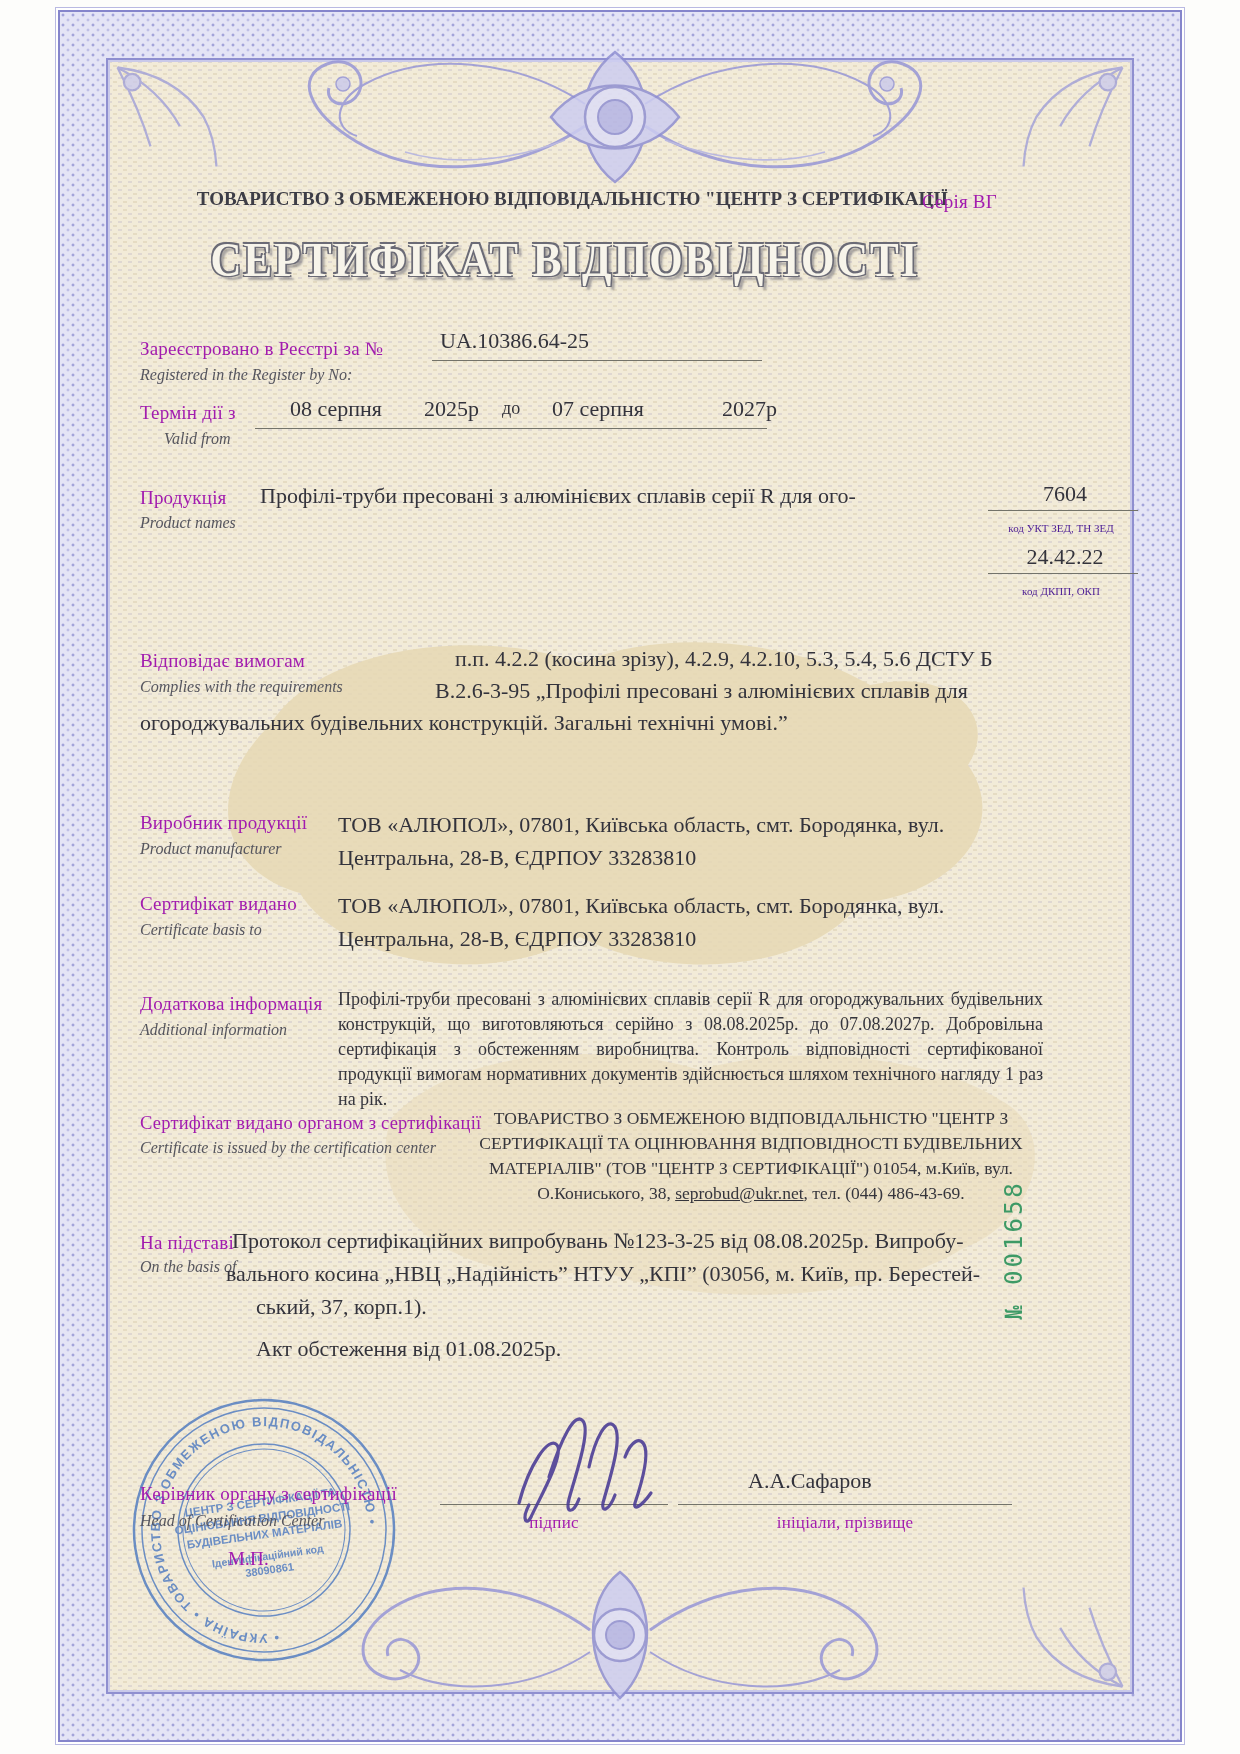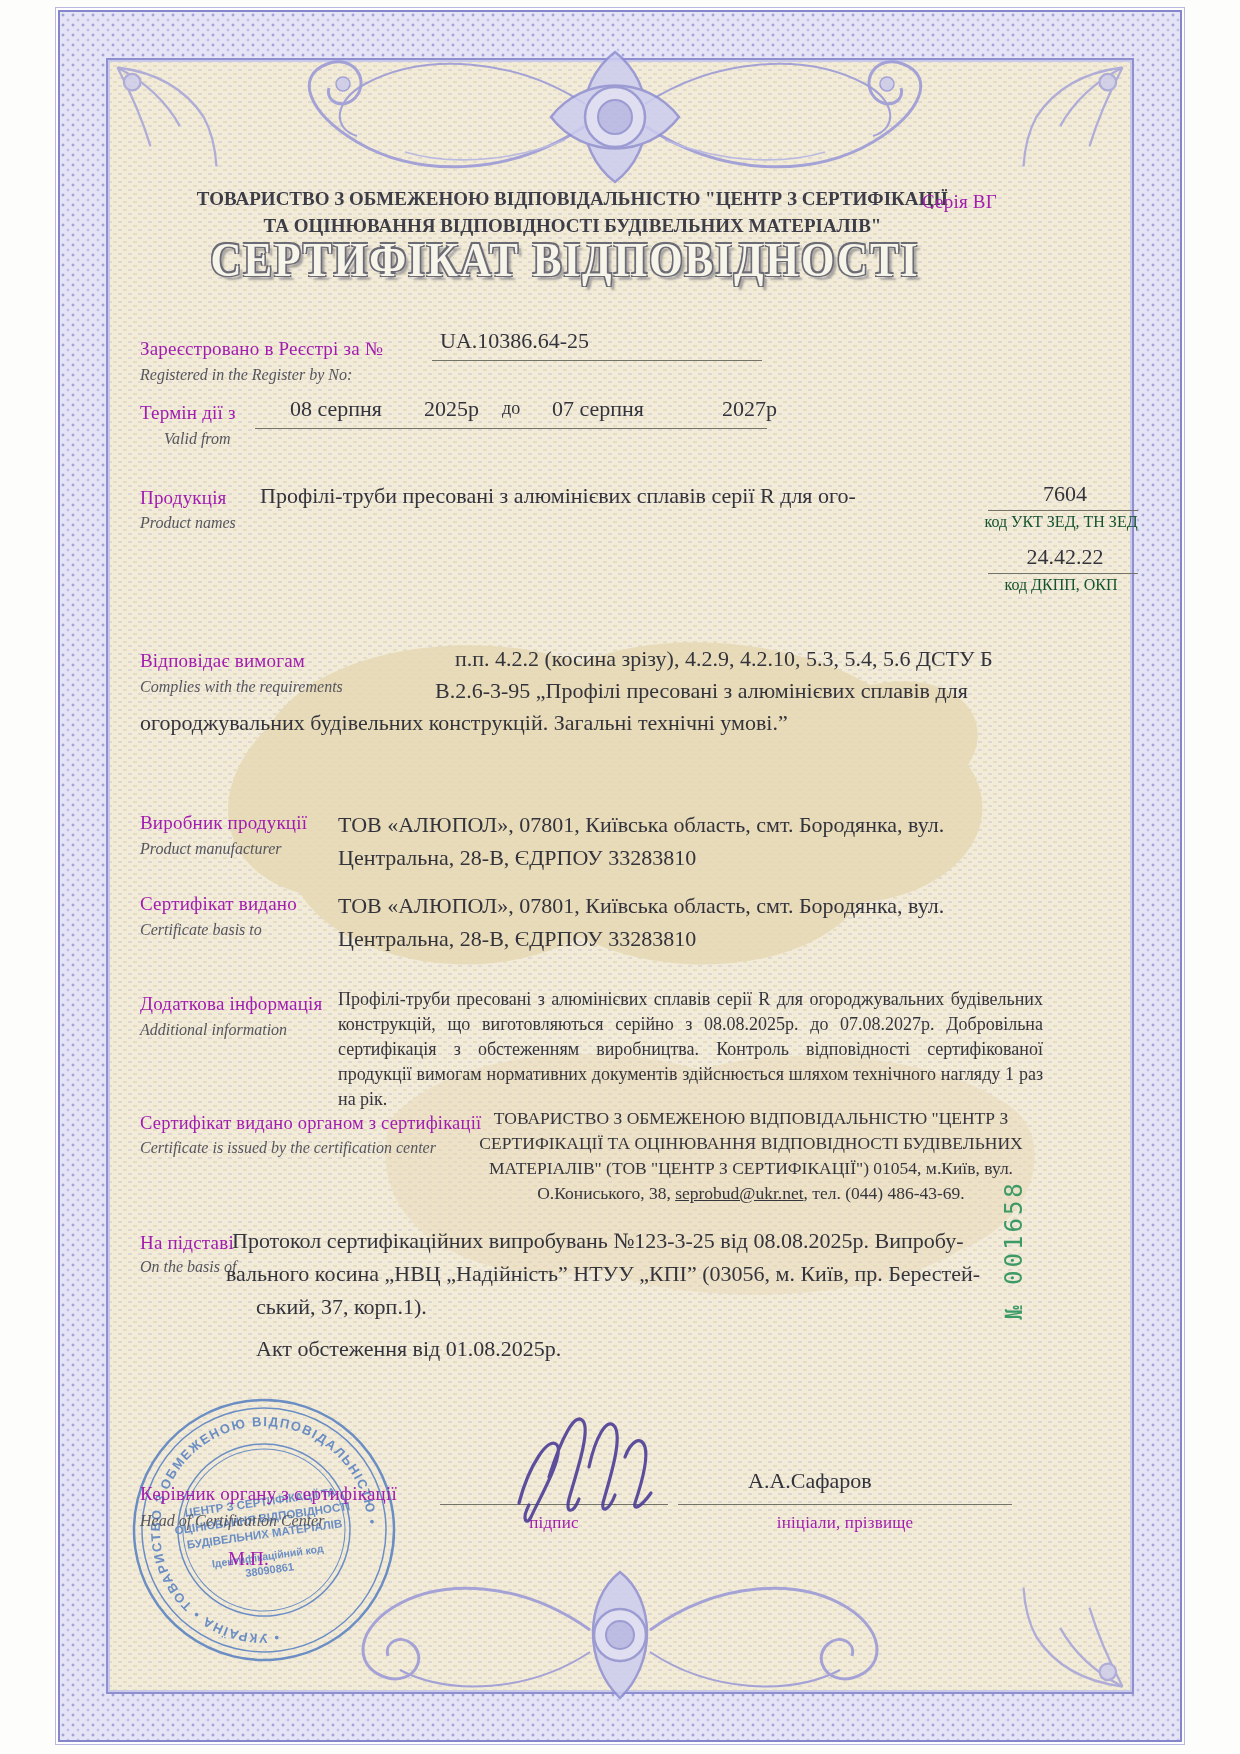--- a/index.html
+++ b/index.html
@@ -28,21 +28,21 @@
   .val{font-size:22px;color:#33333c;}
   .rule{position:absolute;height:0;border-bottom:1.5px solid #73736a;}
   .center{text-align:center;}
   .nowrap{white-space:nowrap;}
   .title{font-weight:bold;font-size:43px;letter-spacing:2px;color:#f7f4ea;
          transform:scaleY(1.12);transform-origin:top;
          text-shadow:-1.5px -1.5px 0 #6b6b76, 1.5px -1.5px 0 #6b6b76,
                      -1.5px 1.5px 0 #6b6b76, 1.5px 1.5px 0 #6b6b76,
                      4px 4px 2px rgba(80,80,95,.45);}
   .orghdr{font-weight:bold;font-size:19px;line-height:27px;color:#3d3d47;}
-  .codecap{font-size:16px;color:#14532d;}
+  .codecap{font-size:11px;color:#4c1d95;margin-top:9px;}
   .serial{font-family:"DejaVu Sans Mono", monospace;font-size:24px;letter-spacing:3px;
           color:#3d9a66;transform:rotate(-90deg);}
   .email{text-decoration:underline;}
   .watermark{position:absolute;z-index:0;}
   .txt{z-index:2;}
   svg.orn{position:absolute;z-index:1;}
 </style>
 </head>
 <body>
 
@@ -107,21 +107,20 @@
   <svg class="orn" style="left:1018px;top:1582px;transform:scale(-1,-1);" width="110" height="110" viewBox="0 0 120 120">
     <g stroke="#9a9ad8" fill="none" stroke-width="2.5" opacity="0.75">
       <path d="M6,6 Q70,14 100,60 Q112,82 114,114"></path>
       <path d="M6,6 Q52,30 74,70"></path>
       <path d="M6,6 Q30,52 42,92"></path>
       <circle cx="22" cy="22" r="9" fill="#c9c9ec"></circle>
     </g>
   </svg>
 
   <div class="abs txt orghdr center" style="left:150px;top:185px;width:845px;">ТОВАРИСТВО З ОБМЕЖЕНОЮ ВІДПОВІДАЛЬНІСТЮ  "ЦЕНТР З СЕРТИФІКАЦІЇ</div>
-  <div class="abs txt orghdr center" style="left:150px;top:212px;width:845px;">ТА ОЦІНЮВАННЯ ВІДПОВІДНОСТІ БУДІВЕЛЬНИХ МАТЕРІАЛІВ"</div>
   <div class="abs txt lblu" style="left:922px;top:191px;">Серія ВГ</div>
 
   <div class="abs txt title center" style="left:150px;top:232px;width:830px;">СЕРТИФІКАТ ВІДПОВІДНОСТІ</div>
 
   <div class="abs txt lblu" style="left:140px;top:338px;">Зареєстровано в Реєстрі за №</div>
   <div class="abs txt lble" style="left:140px;top:366px;">Registered in the Register by No:</div>
   <div class="abs txt val" style="left:440px;top:328px;">UA.10386.64-25</div>
   <div class="rule" style="left:432px;top:360px;width:330px;"></div>
 
   <div class="abs txt lblu" style="left:140px;top:402px;">Термін дії з</div>

